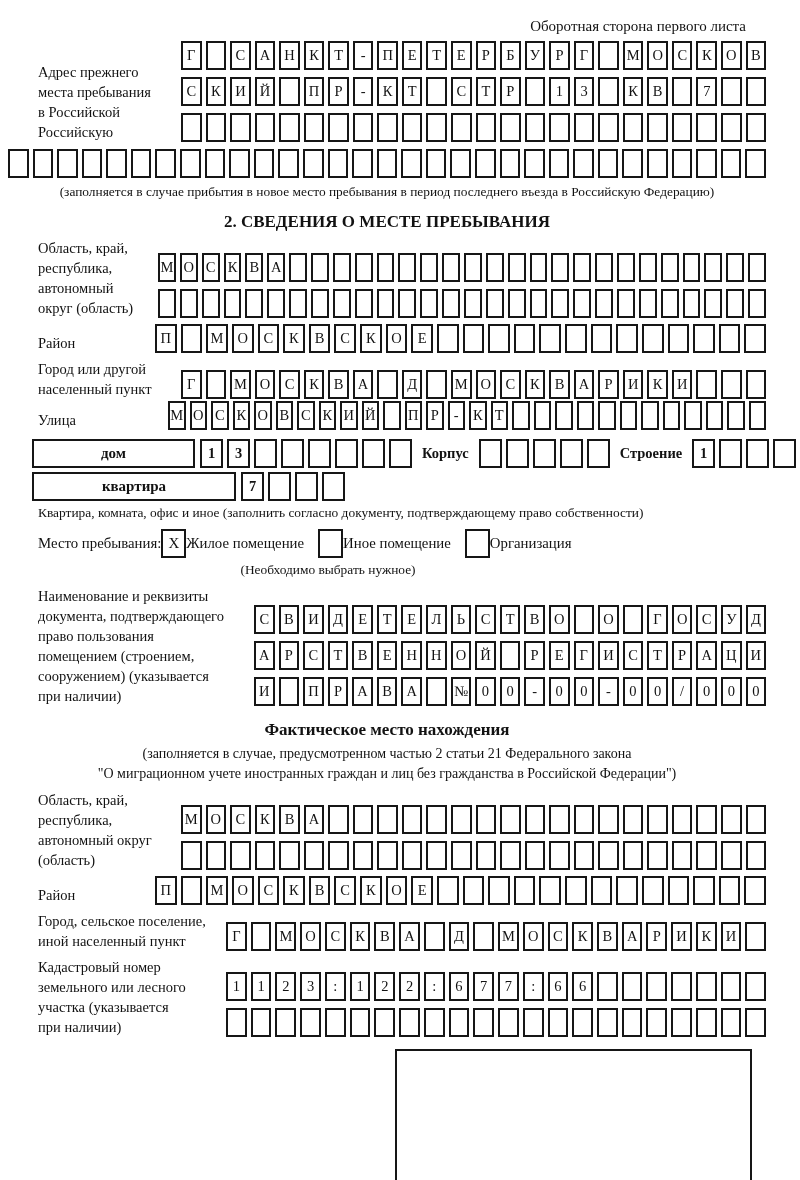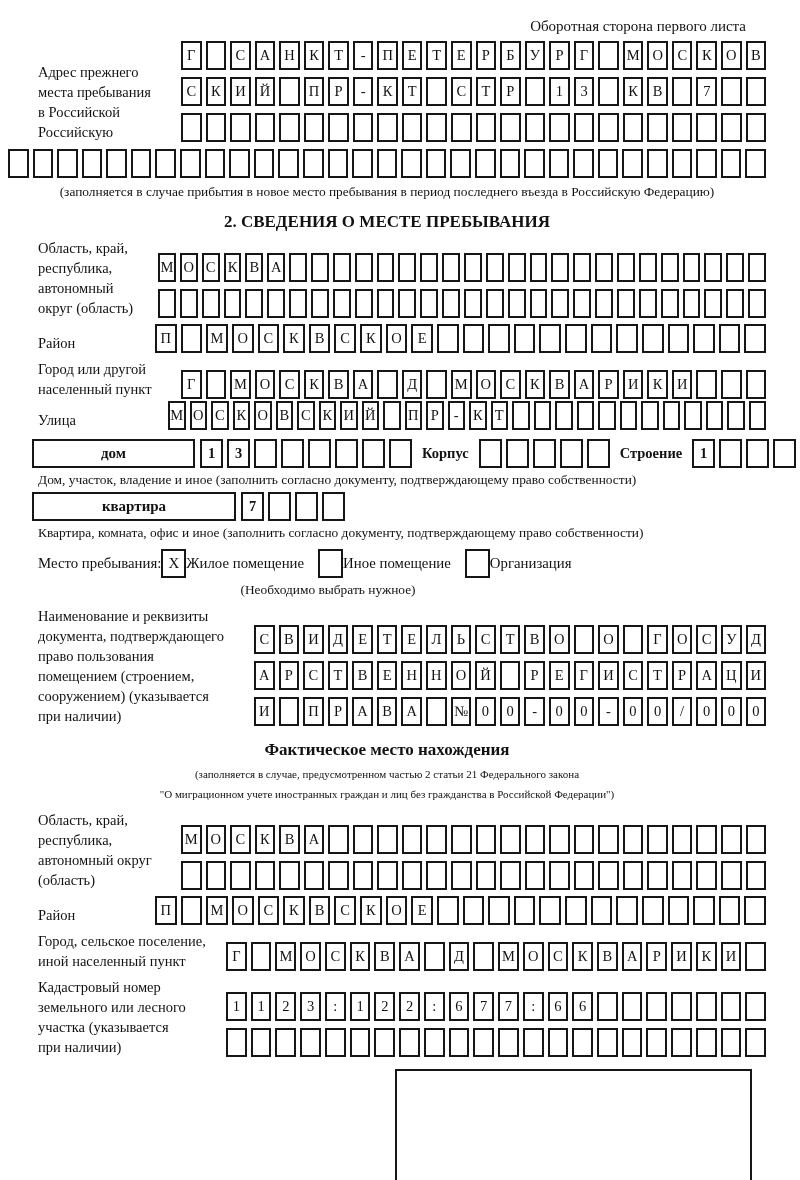--- a/index.html
+++ b/index.html
@@ -24,21 +24,21 @@
   .domrow{display:flex;align-items:center;margin:9px 0 0 24px;gap:5px;font-weight:bold;}
   .widebox{box-sizing:border-box;border:2px solid #161616;height:29px;display:flex;align-items:center;justify-content:center;font-size:15px;flex:none;}
   .wb-dom{width:163px;}
   .wb-kv{width:204px;}
   .inline-lab{font-size:14.5px;padding:0 5px;white-space:nowrap;}
 
   .mestorow{display:flex;align-items:center;margin:8px 0 0 30px;font-size:14.8px;gap:0;}
   .cbox{flex:none;width:21px;height:25px;border:2px solid #161616;display:flex;align-items:center;justify-content:center;font-size:15px;}
   .opt-gap{width:14px;flex:none;}
 
-  .fact-note{font-size:11px;text-align:center;line-height:20px;}
+  .fact-note{font-size:14px;text-align:center;line-height:20px;}
   .stampbox{width:353px;height:170px;border:2px solid #161616;margin:12px 0 6px 387px;}
 </style>
 </head>
 <body>
 
 <div class="sheet">
 
   <div class="backnote">Оборотная сторона первого листа</div>
 
   <div class="frow">
@@ -355,21 +355,20 @@
         <span class="cell"></span>
       </div>
     <div class="inline-lab">Строение</div>
     <div class="cells fixed">
         <span class="cell">1</span>
         <span class="cell"></span>
         <span class="cell"></span>
         <span class="cell"></span>
       </div>
   </div>
-  <div class="note-left">Дом, участок, владение и иное (заполнить согласно документу, подтверждающему право собственности)</div>
 
   <div class="domrow" style="margin-left:24px;margin-top:4px;">
     <div class="widebox wb-kv">квартира</div>
     <div class="cells fixed">
         <span class="cell">7</span>
         <span class="cell"></span>
         <span class="cell"></span>
         <span class="cell"></span>
       </div>
   </div>

